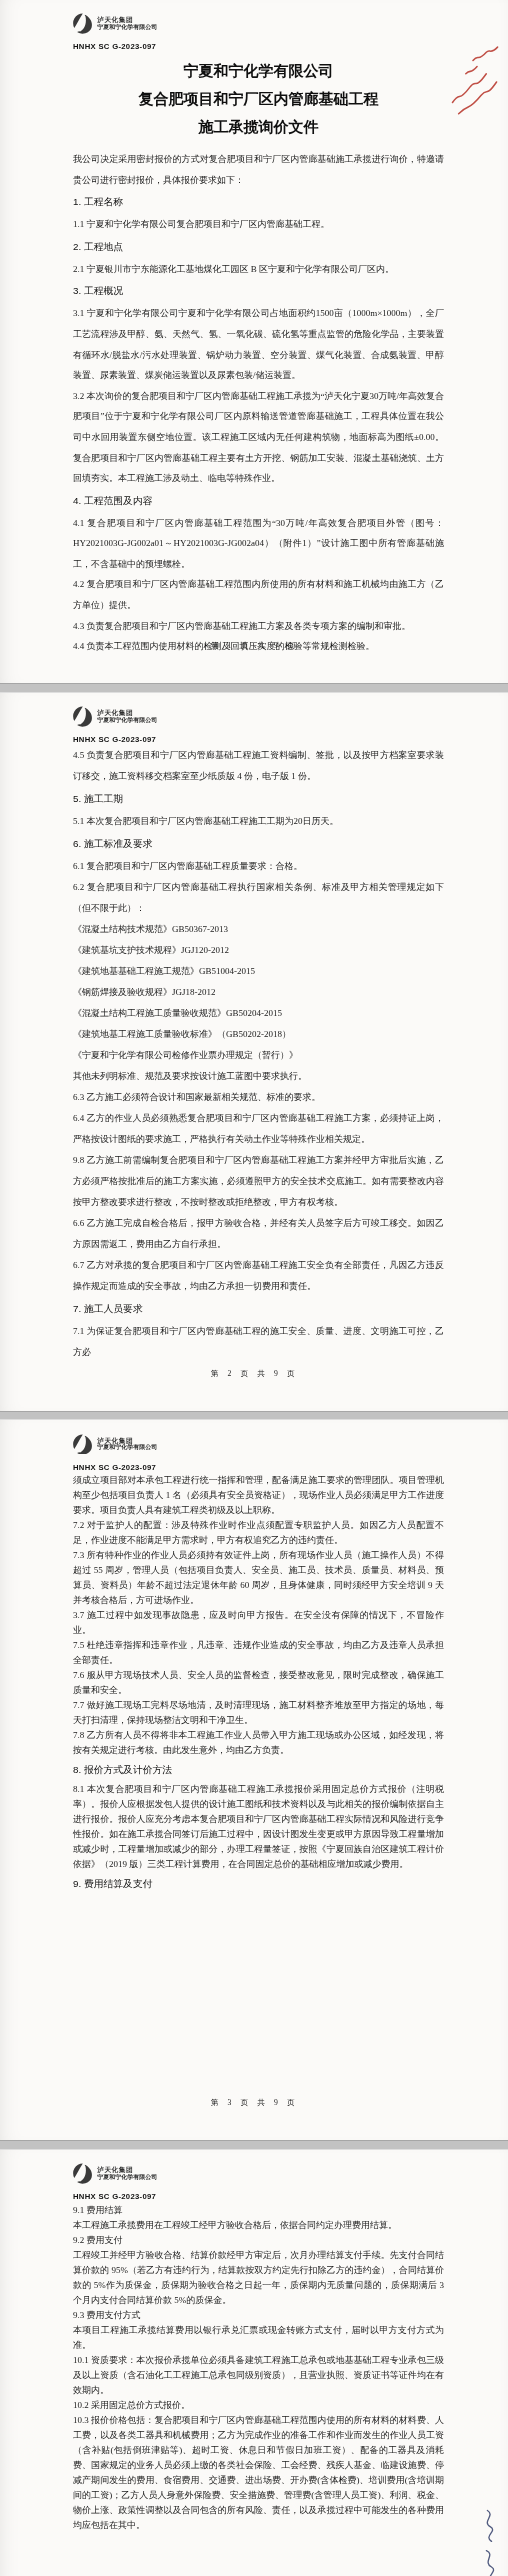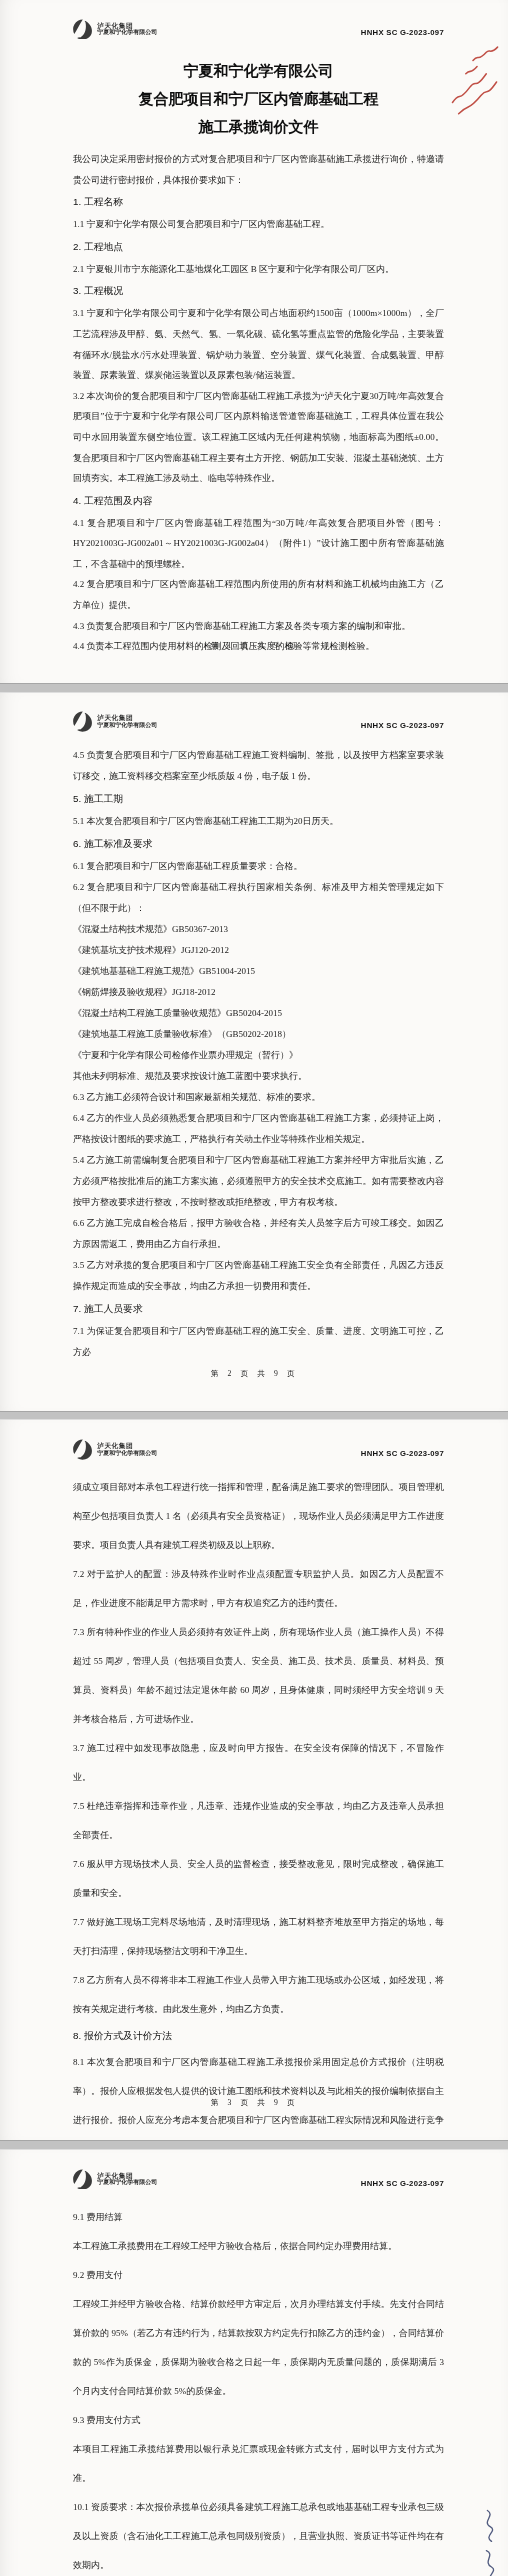--- a/index.html
+++ b/index.html
@@ -6,34 +6,34 @@
   body{width:509px;font-family:"Liberation Serif","DejaVu Serif",serif;color:#1d1d1d;}
   .doc{width:509px;}
   .page{position:relative;background:#fbfaf8;overflow:hidden;box-sizing:border-box;
         padding:13.4px 65px 0 73px;
         box-shadow:inset 14.4px 0 26px -21.6px rgba(0,0,0,.18), inset -9.3px 0 20.6px -18.5px rgba(0,0,0,.10);}
   .page-1{height:683px;}
   .page-2{height:718px;}
   .page-3{height:720px;}
   .page-4{height:718px;}
   .sep{height:7.7px;background:#c2c2c2;border-top:0.5px solid #a6a6a6;border-bottom:0.5px solid #dedede;}
-  .hdr{display:flex;justify-content:space-between;align-items:center;height:31px;}
+  .hdr{display:flex;justify-content:space-between;align-items:flex-start;height:31px;flex-direction:column;}
   .logo{display:flex;align-items:center;gap:3.6px;}
   .logo svg{display:block;}
   .logo-txt{display:flex;flex-direction:column;line-height:1.15;}
   .logo-l1{font-family:"Liberation Sans","DejaVu Sans",sans-serif;font-weight:700;font-size:6.7px;color:#2e2e2e;letter-spacing:0.5px;}
   .logo-l2{font-family:"Liberation Sans","DejaVu Sans",sans-serif;font-weight:700;font-size:6px;color:#2e2e2e;}
   .doc-code{font-family:"Liberation Sans","DejaVu Sans",sans-serif;font-weight:700;font-size:7.7px;color:#121212;margin-top:8.2px;letter-spacing:0.3px;}
   .title-block{text-align:center;margin-top:12.4px;}
   .title-line{font-size:15px;font-weight:700;line-height:28px;color:#0f0f0f;}
   .content{margin-top:8.2px;}
   .blk-p{font-size:9px;line-height:21px;text-align:justify;color:#1a1a1a;margin:0;}
   .blk-h1{font-family:"Liberation Sans","DejaVu Sans",sans-serif;font-size:9.8px;font-weight:400;line-height:24px;color:#0f0f0f;margin:0;}
   .page-1 .blk-p{line-height:20.6px;}
-  .page-3 .blk-p,.page-4 .blk-p{line-height:29px;}
+  .page-3 .blk-p,.page-4 .blk-p{line-height:15px;}
   .footer{position:absolute;left:0;right:0;bottom:32px;text-align:center;font-size:7.7px;letter-spacing:3.6px;color:#222;}
   .scribble{position:absolute;pointer-events:none;opacity:.85;}
   .scribble-p1{top:42px;right:4.1px;}
   .scribble-p4{top:354px;right:1px;}
 </style>
 </head>
 <body>
 
 <div class="doc">
     <section class="page page-1">
@@ -109,23 +109,23 @@
         <div class="blk-p">《混凝土结构技术规范》GB50367-2013</div>
         <div class="blk-p">《建筑基坑支护技术规程》JGJ120-2012</div>
         <div class="blk-p">《建筑地基基础工程施工规范》GB51004-2015</div>
         <div class="blk-p">《钢筋焊接及验收规程》JGJ18-2012</div>
         <div class="blk-p">《混凝土结构工程施工质量验收规范》GB50204-2015</div>
         <div class="blk-p">《建筑地基工程施工质量验收标准》（GB50202-2018）</div>
         <div class="blk-p">《宁夏和宁化学有限公司检修作业票办理规定（暂行）》</div>
         <div class="blk-p">其他未列明标准、规范及要求按设计施工蓝图中要求执行。</div>
         <div class="blk-p">6.3 乙方施工必须符合设计和国家最新相关规范、标准的要求。</div>
         <div class="blk-p">6.4 乙方的作业人员必须熟悉复合肥项目和宁厂区内管廊基础工程施工方案，必须持证上岗，严格按设计图纸的要求施工，严格执行有关动土作业等特殊作业相关规定。</div>
-        <div class="blk-p">5.4 乙方施工前需编制复合肥项目和宁厂区内管廊基础工程施工方案并经甲方审批后实施，乙方必须严格按批准后的施工方案实施，必须遵照甲方的安全技术交底施工。如有需要整改内容按甲方整改要求进行整改，不按时整改或拒绝整改，甲方有权考核。</div>
+        <div class="blk-p">9.8 乙方施工前需编制复合肥项目和宁厂区内管廊基础工程施工方案并经甲方审批后实施，乙方必须严格按批准后的施工方案实施，必须遵照甲方的安全技术交底施工。如有需要整改内容按甲方整改要求进行整改，不按时整改或拒绝整改，甲方有权考核。</div>
         <div class="blk-p">6.6 乙方施工完成自检合格后，报甲方验收合格，并经有关人员签字后方可竣工移交。如因乙方原因需返工，费用由乙方自行承担。</div>
-        <div class="blk-p">3.5 乙方对承揽的复合肥项目和宁厂区内管廊基础工程施工安全负有全部责任，凡因乙方违反操作规定而造成的安全事故，均由乙方承担一切费用和责任。</div>
+        <div class="blk-p">6.7 乙方对承揽的复合肥项目和宁厂区内管廊基础工程施工安全负有全部责任，凡因乙方违反操作规定而造成的安全事故，均由乙方承担一切费用和责任。</div>
         <div class="blk-h1">7. 施工人员要求</div>
         <div class="blk-p">7.1 为保证复合肥项目和宁厂区内管廊基础工程的施工安全、质量、进度、文明施工可控，乙方必</div>
       </div>
       <div class="footer">第 2 页 共 9 页</div>
     </section>
     <div class="sep"></div>
     <section class="page page-3">
       <div class="hdr">
         <div class="logo">
           <span>

